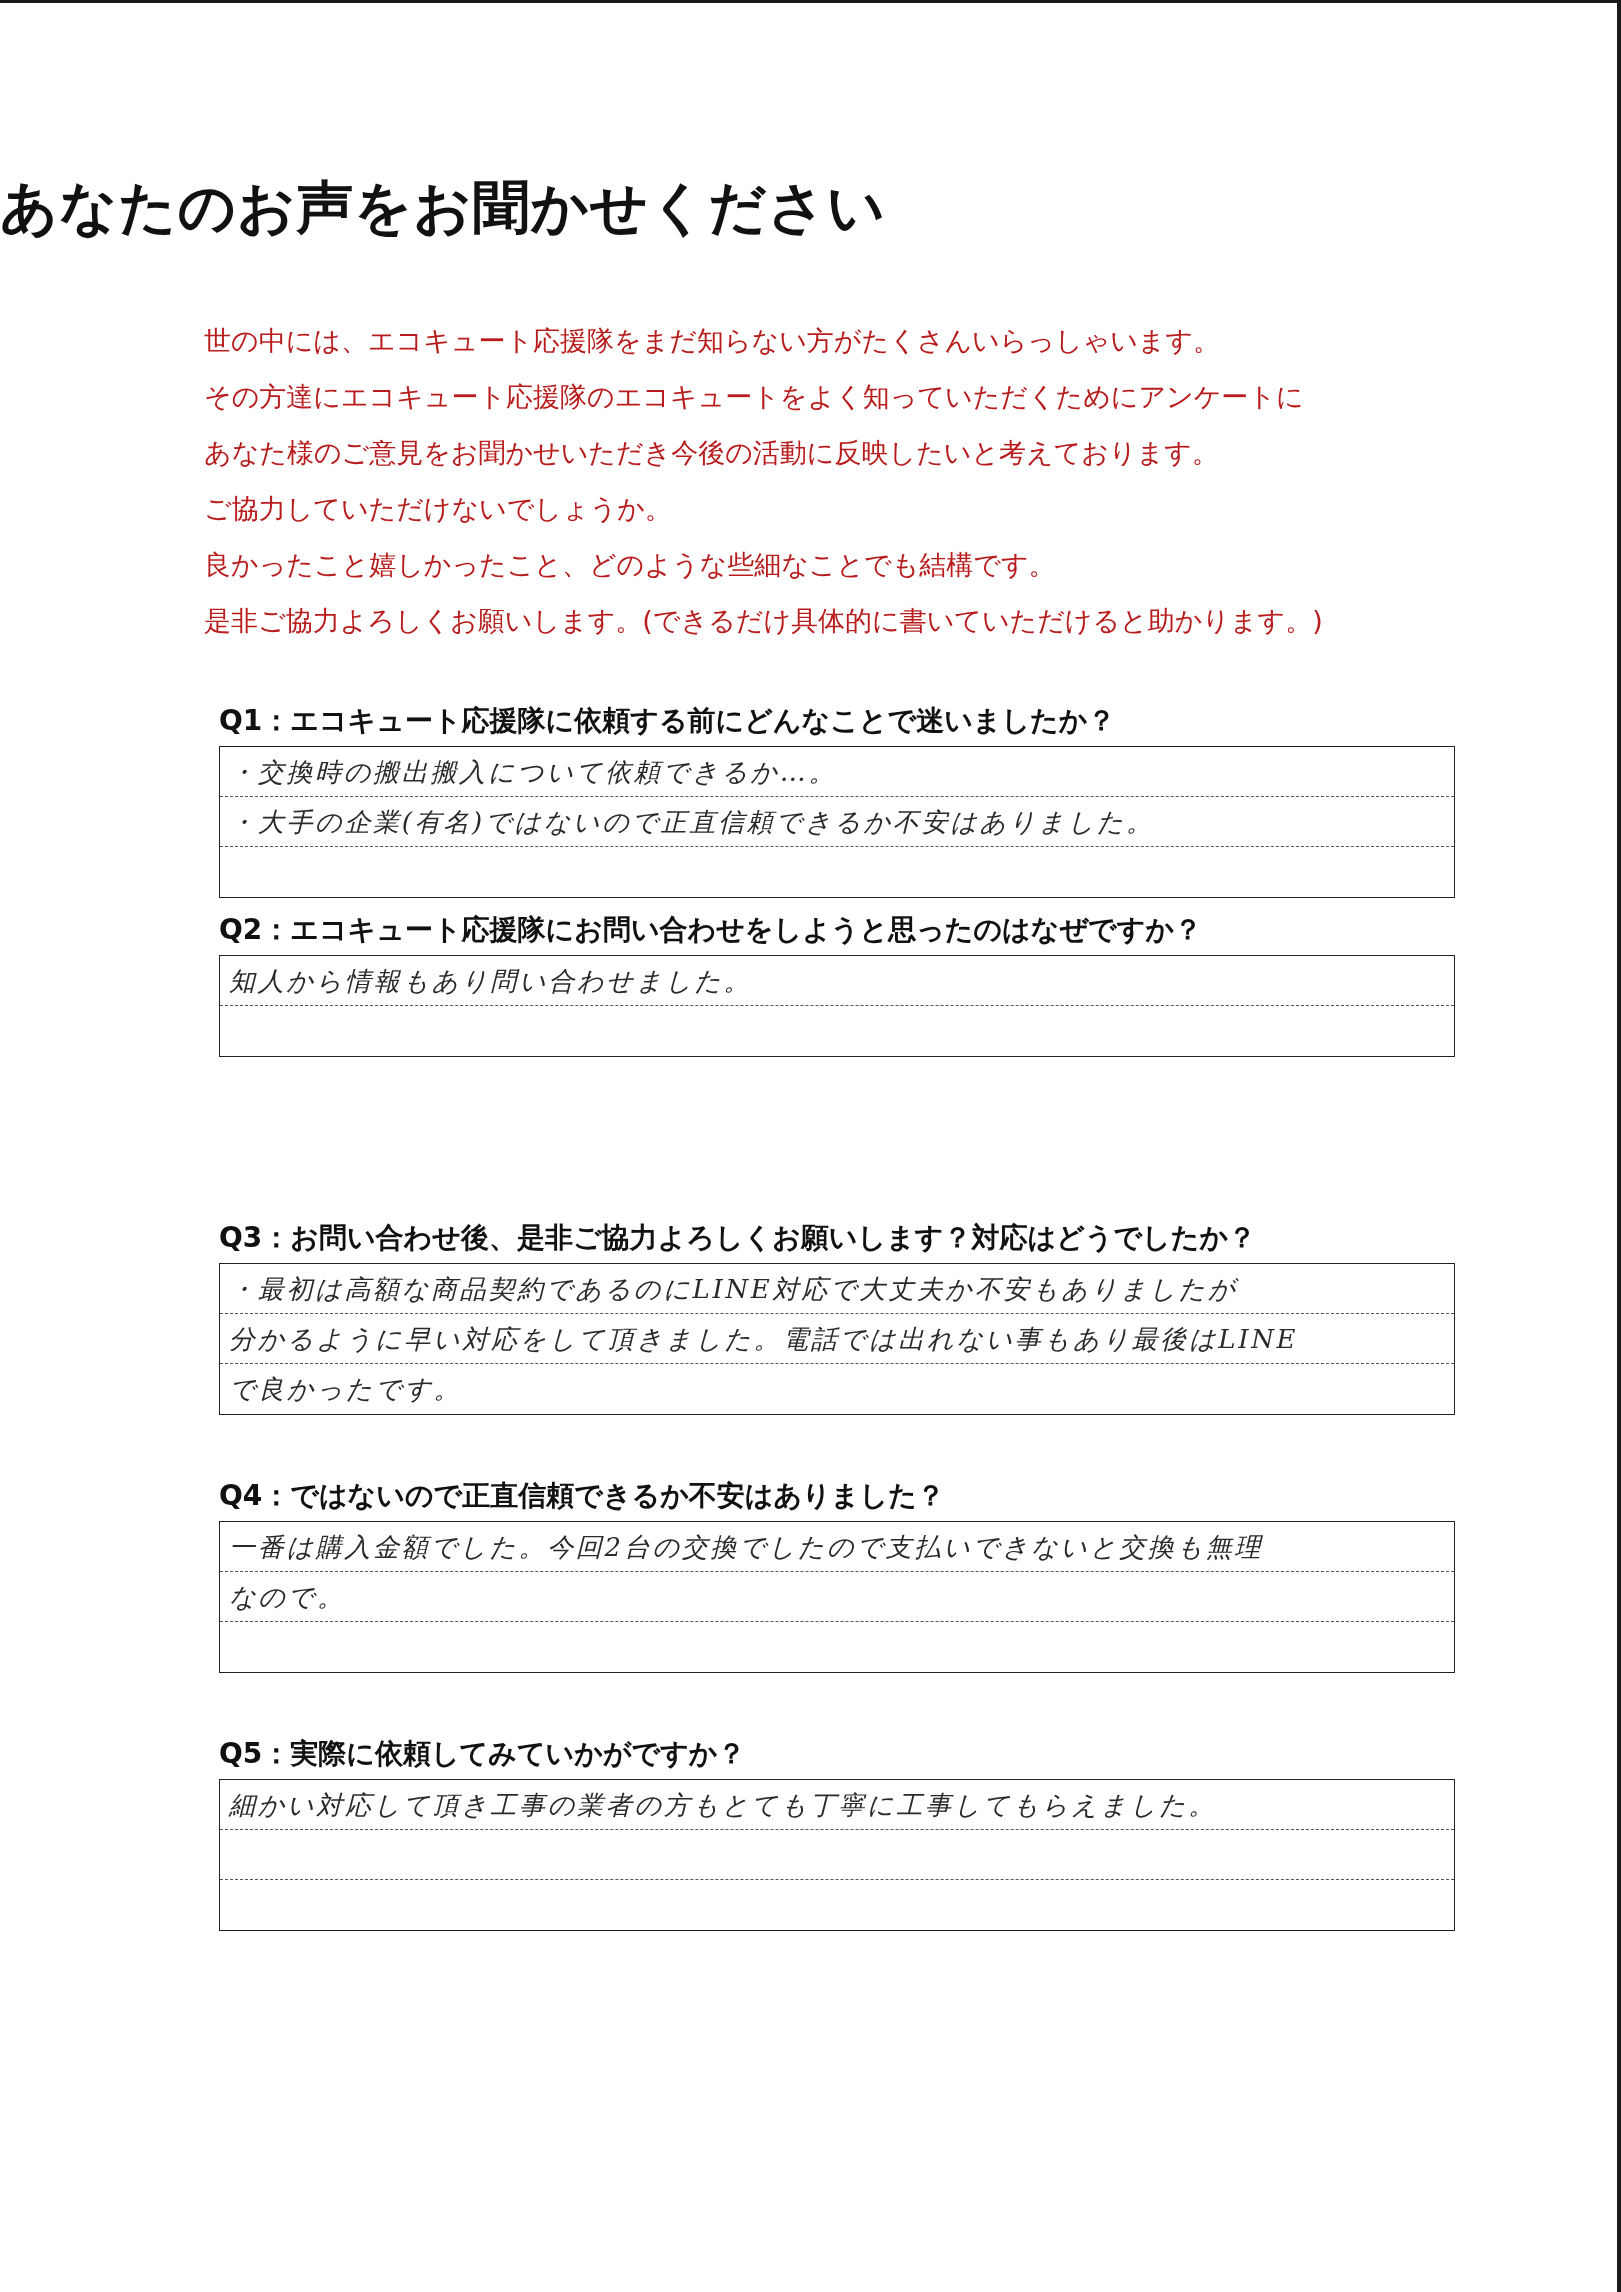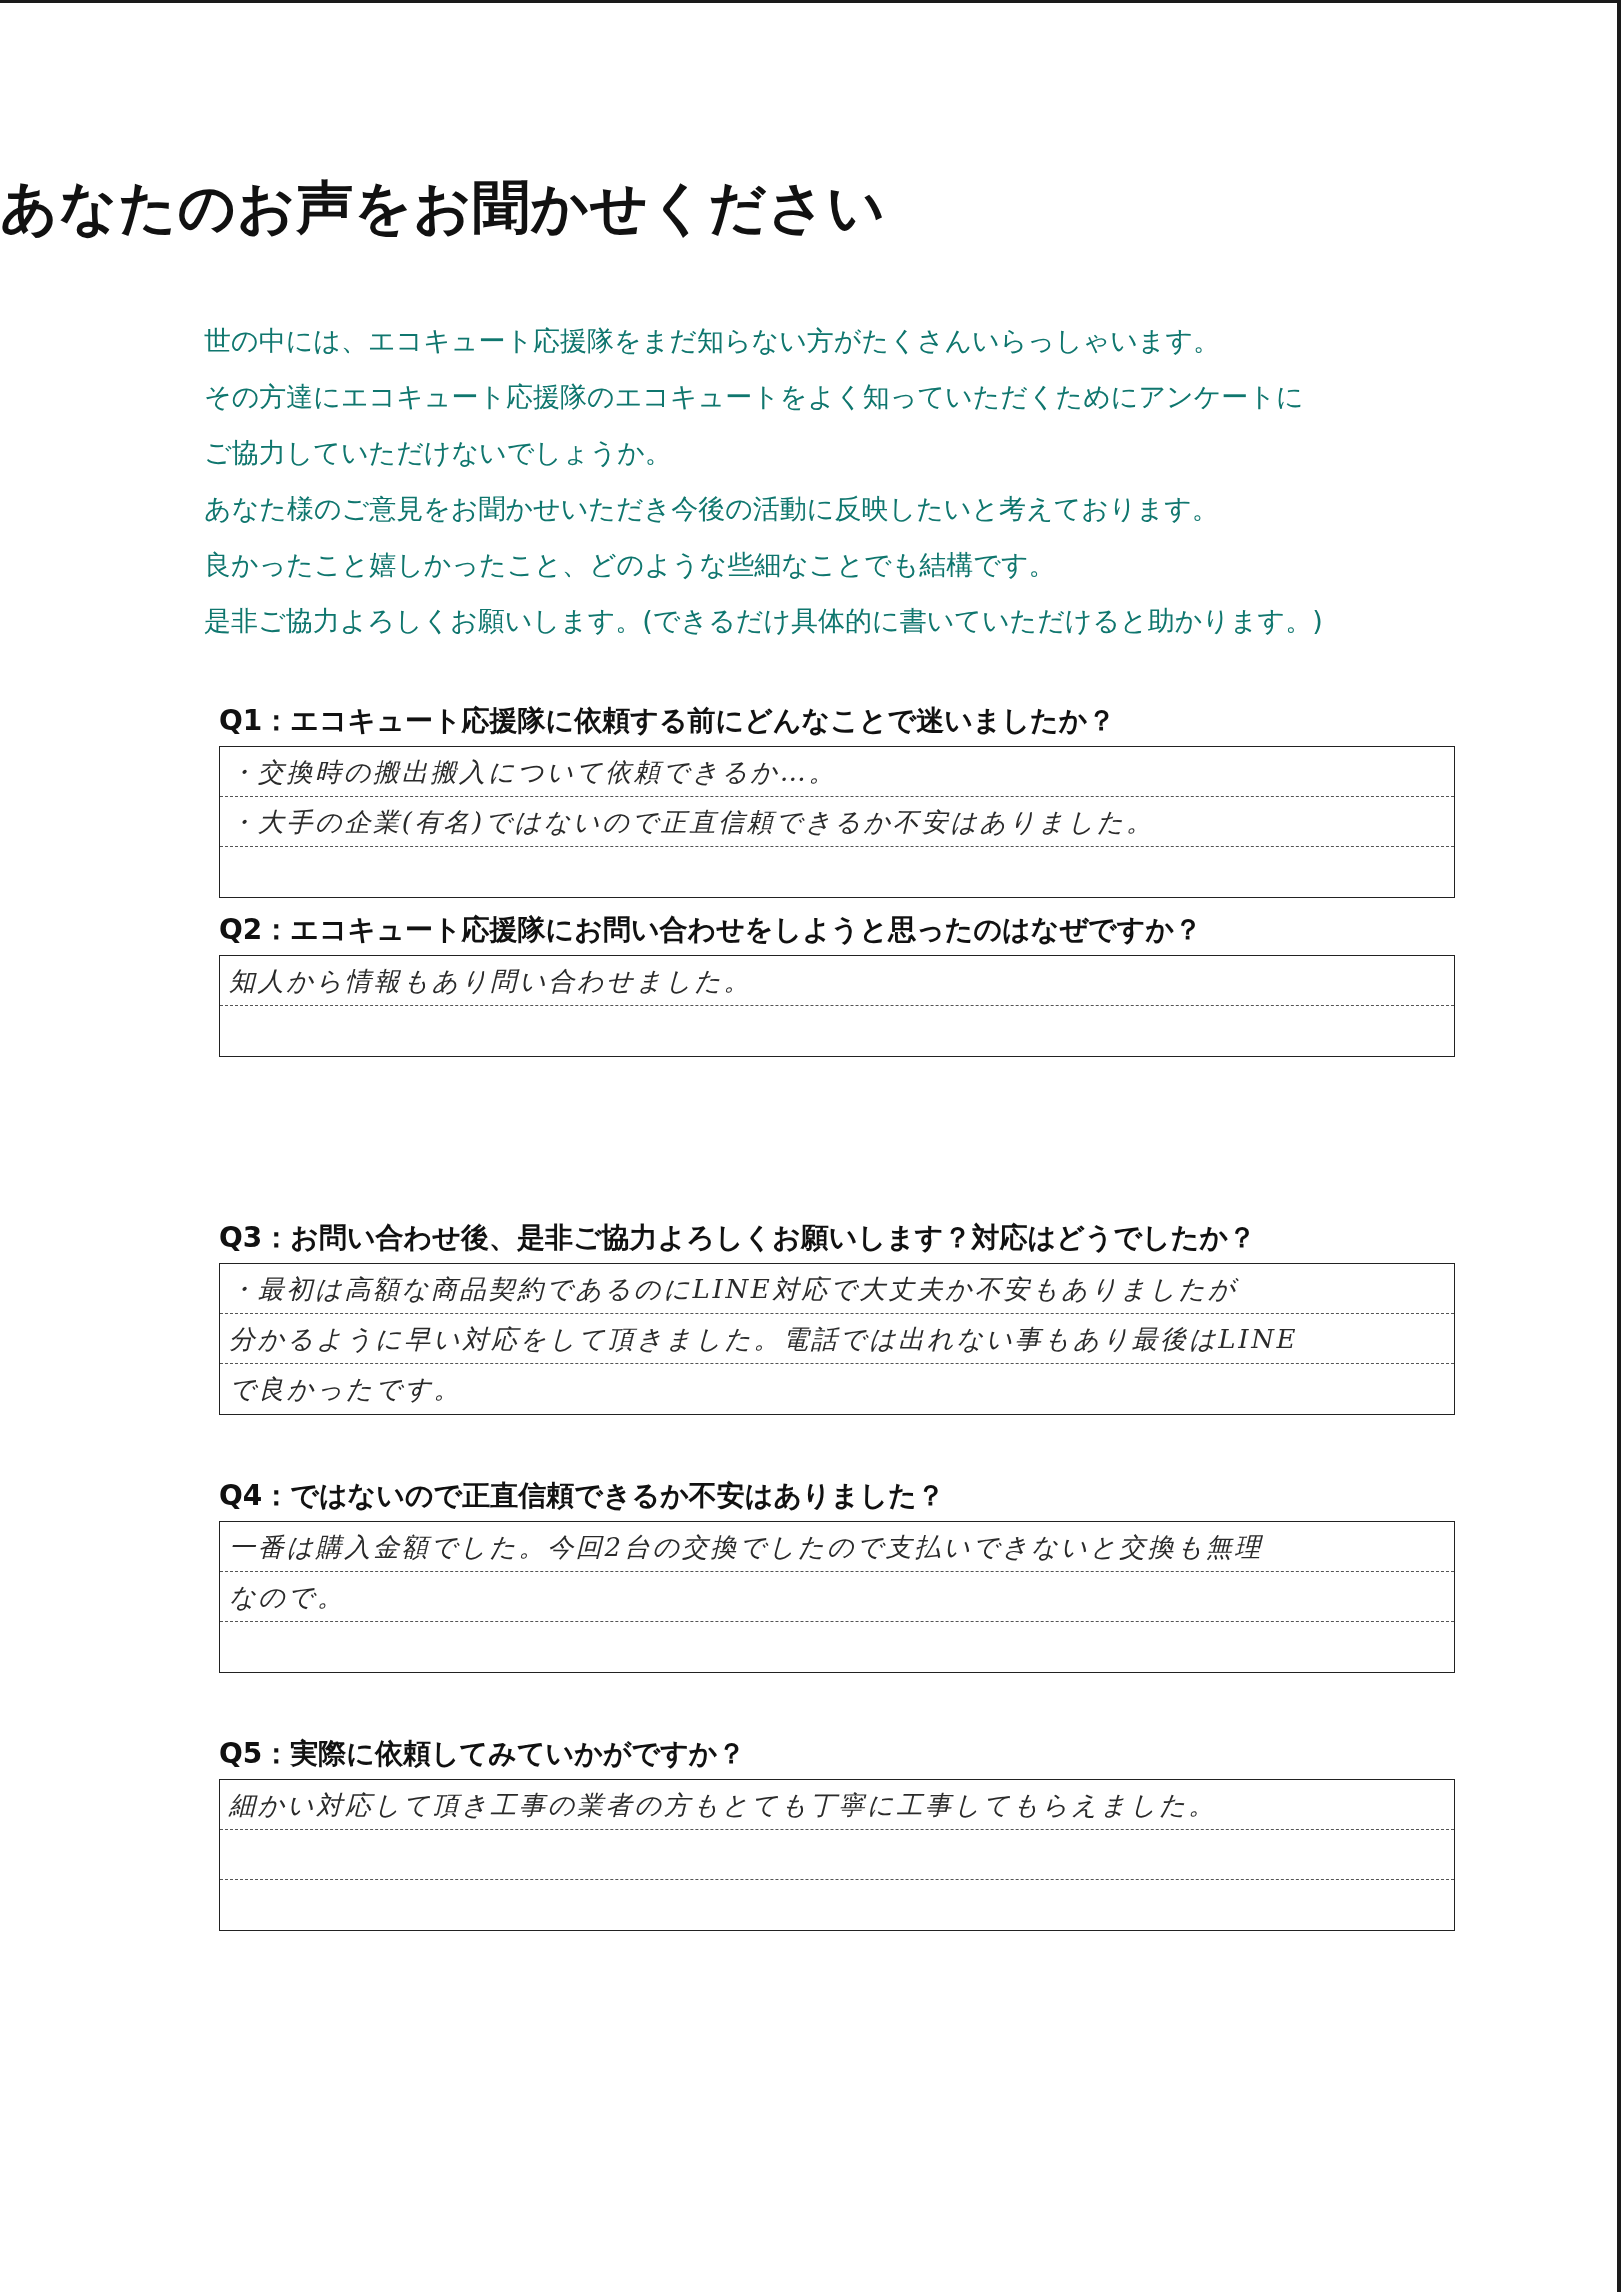--- a/index.html
+++ b/index.html
@@ -7,21 +7,21 @@
       width: 1621px; height: 2293px; background: #ffffff; position: relative; overflow: hidden;
       font-family: "DejaVu Sans", sans-serif; color: #111;
     }
     .page-edge-top { position: absolute; left: 0; top: 0; width: 1621px; height: 2.7px; background: #1a1a1a; }
     .page-edge-right { position: absolute; right: 0; top: 0; width: 3.6px; height: 2293px; background: #1a1a1a; }
     .title {
       position: absolute; left: 0; top: 170px; width: 1621px; text-align: left;
       font-size: 57px; font-weight: bold; letter-spacing: 0.9px; color: #111;
     }
     .intro { position: absolute; left: 204px; top: 313px; width: 1254px; }
-    .intro p { margin: 0; height: 56px; line-height: 56px; font-size: 27px; color: #0f766e; white-space: nowrap; }
+    .intro p { margin: 0; height: 56px; line-height: 56px; font-size: 27px; color: #b91c1c; white-space: nowrap; }
     .q {
       position: absolute; left: 186px; width: 1236px; padding-left: 33px;
     }
     .q-label { font-size: 28px; font-weight: bold; height: 43px; line-height: 43px; white-space: nowrap; color: #111; }
     .answer-box {
       border: 1.8px solid #222; width: 1234px; margin-top: 3.6px;
     }
     .answer-line {
       height: 50px; line-height: 50px; border-bottom: 1.8px dashed #555; box-sizing: border-box;
       padding-left: 9px; font-family: "DejaVu Serif", serif; font-style: italic;
@@ -33,22 +33,22 @@
 <body>
 
 <div class="page-edge-top"></div>
 <div class="page-edge-right"></div>
 
 <h1 class="title" style="margin:0;">あなたのお声をお聞かせください</h1>
 
 <div class="intro">
   <p>世の中には、エコキュート応援隊をまだ知らない方がたくさんいらっしゃいます。</p>
   <p>その方達にエコキュート応援隊のエコキュートをよく知っていただくためにアンケートに</p>
+  <p>あなた様のご意見をお聞かせいただき今後の活動に反映したいと考えております。</p>
   <p>ご協力していただけないでしょうか。</p>
-  <p>あなた様のご意見をお聞かせいただき今後の活動に反映したいと考えております。</p>
   <p>良かったこと嬉しかったこと、どのような些細なことでも結構です。</p>
   <p>是非ご協力よろしくお願いします。(できるだけ具体的に書いていただけると助かります。)</p>
 </div>
 
 <section class="q" style="top:699px;">
   <div class="q-label">Q1：エコキュート応援隊に依頼する前にどんなことで迷いましたか？</div>
   <div class="answer-box">
     <div class="answer-line">・交換時の搬出搬入について依頼できるか…。</div>
     <div class="answer-line">・大手の企業(有名)ではないので正直信頼できるか不安はありました。</div>
     <div class="answer-line"></div>

